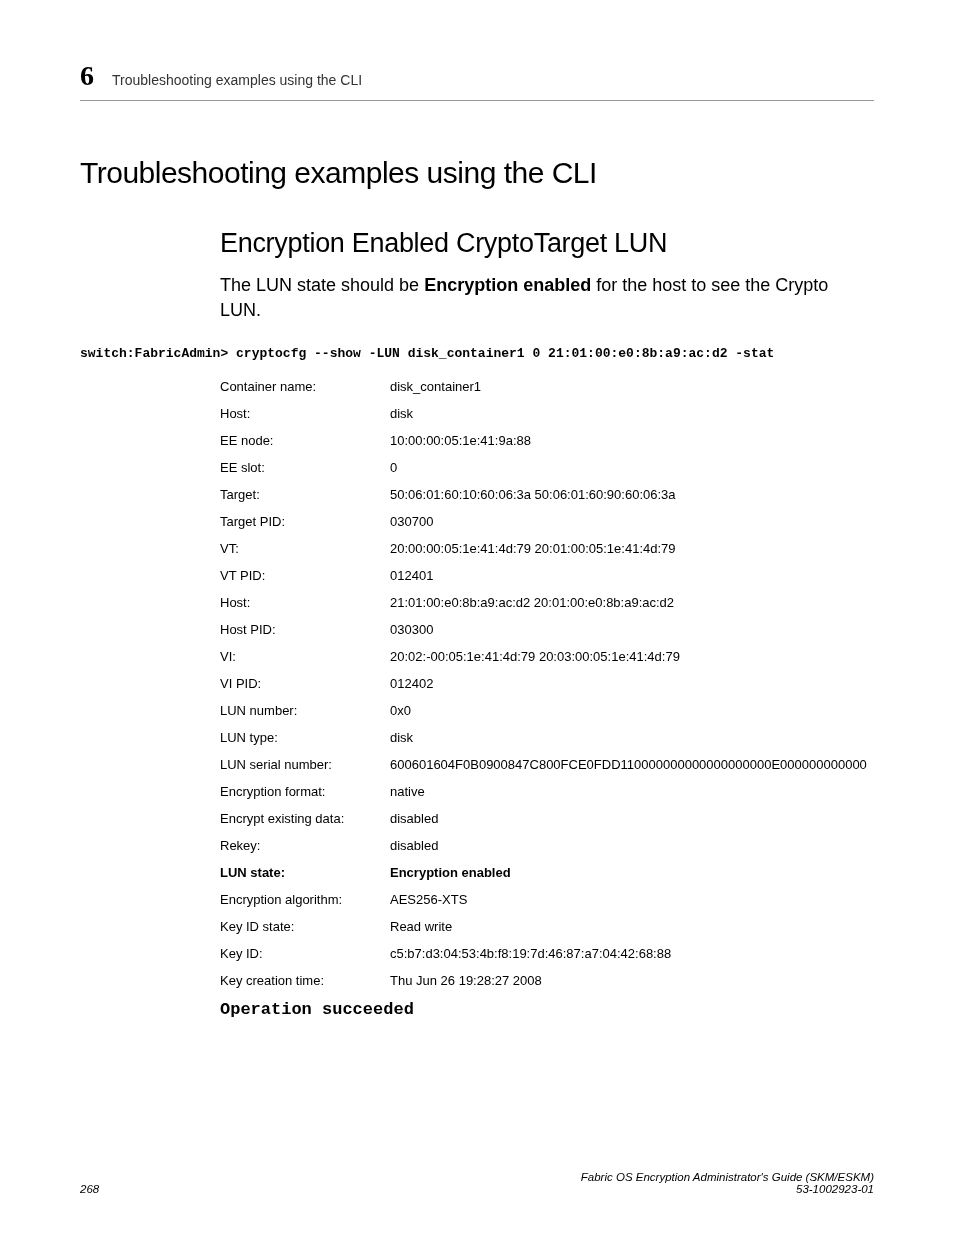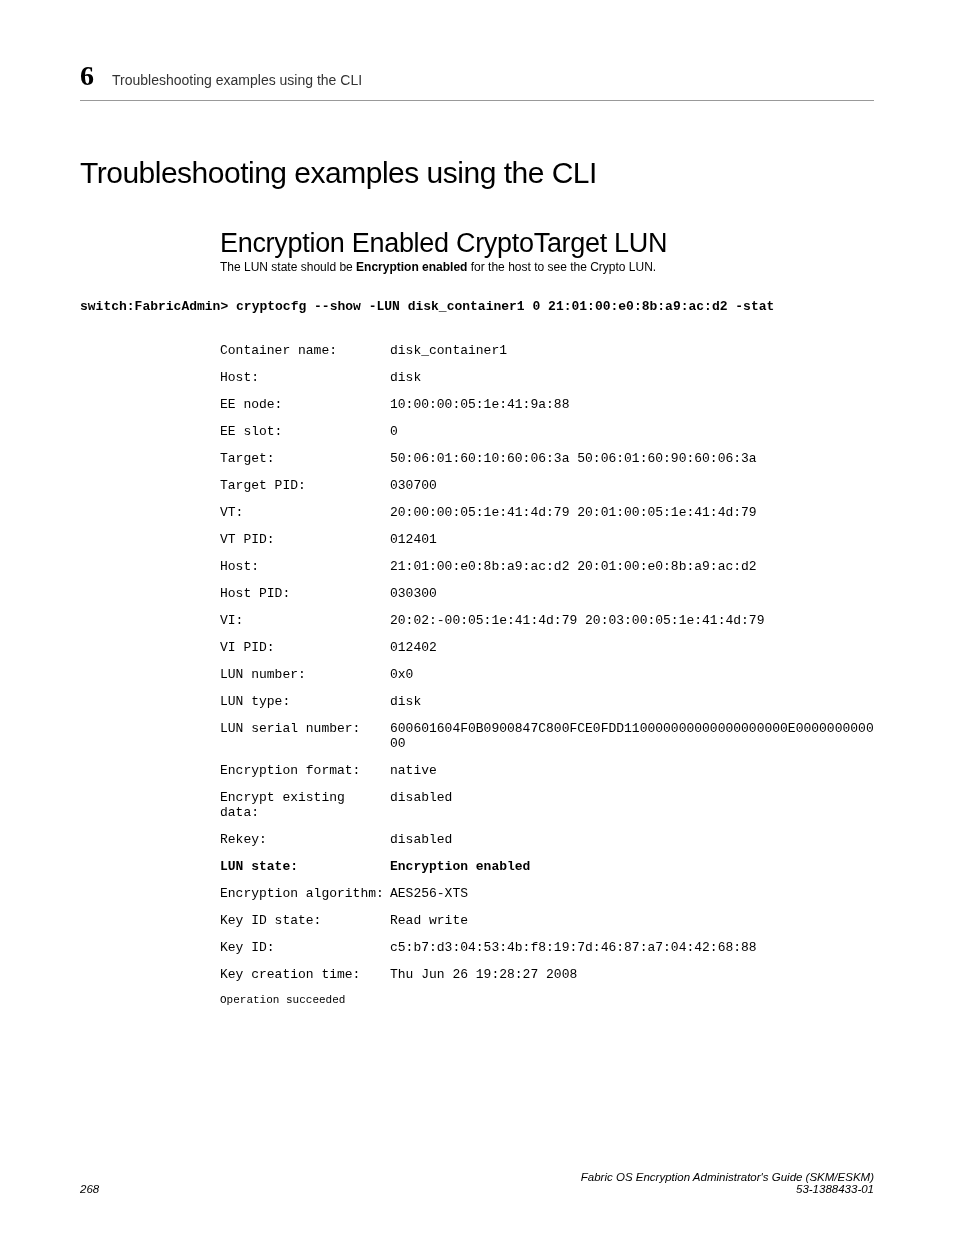--- a/index.html
+++ b/index.html
@@ -46,39 +46,40 @@
     }
     .sub-heading {
       font-size: 27px;
       font-weight: normal;
       margin-top: 38px;
       margin-left: 140px;
       font-family: "Helvetica Neue", Arial, sans-serif;
       letter-spacing: -0.3px;
     }
     .intro {
-      font-size: 12px;
+      font-size: 18px;
+      margin-top: 14px;
       margin-left: 140px;
       line-height: 1.4;
     }
     .intro .bold {
       font-weight: bold;
     }
     .command-block {
       font-family: "Courier New", Courier, monospace;
       font-size: 13px;
       font-weight: bold;
       margin-top: 22px;
       line-height: 1.35;
       white-space: pre-wrap;
     }
     .kv-table {
-      margin-top: 28px;
-      margin-left: 140px;
-      font-family: Liberation Mono, monospace;
+      margin-top: 16px;
+      margin-left: 140px;
+      font-family: Liberation Sans, sans-serif;
       font-size: 13px;
     }
     .kv-row {
       display: flex;
       margin-bottom: 12px;
       align-items: flex-start;
     }
     .kv-key {
       width: 170px;
       flex-shrink: 0;
@@ -88,21 +89,22 @@
       word-break: break-all;
     }
     .kv-bold .kv-key,
     .kv-bold .kv-val {
       font-weight: bold;
     }
     .op-succeeded {
       margin-top: 2px;
       margin-left: 140px;
       font-family: "Courier New", Courier, monospace;
-      font-size: 11px;
+      font-size: 17px;
+      font-weight: bold;
     }
     .footer {
       position: absolute;
       bottom: 40px;
       left: 80px;
       right: 80px;
       display: flex;
       justify-content: space-between;
       align-items: flex-end;
       font-size: 11.5px;
@@ -229,17 +231,17 @@
         <div class="kv-val">Thu Jun 26 19:28:27 2008</div>
       </div>
     </div>
 
   <div class="op-succeeded">Operation succeeded</div>
 
   <div class="footer">
     <div class="footer-left">268</div>
     <div class="footer-right">
       <div>Fabric OS Encryption Administrator's Guide (SKM/ESKM)</div>
-      <div>53-1388433-01</div>
+      <div>53-1002923-01</div>
     </div>
   </div>
 
 </div>
 
 </body></html>

